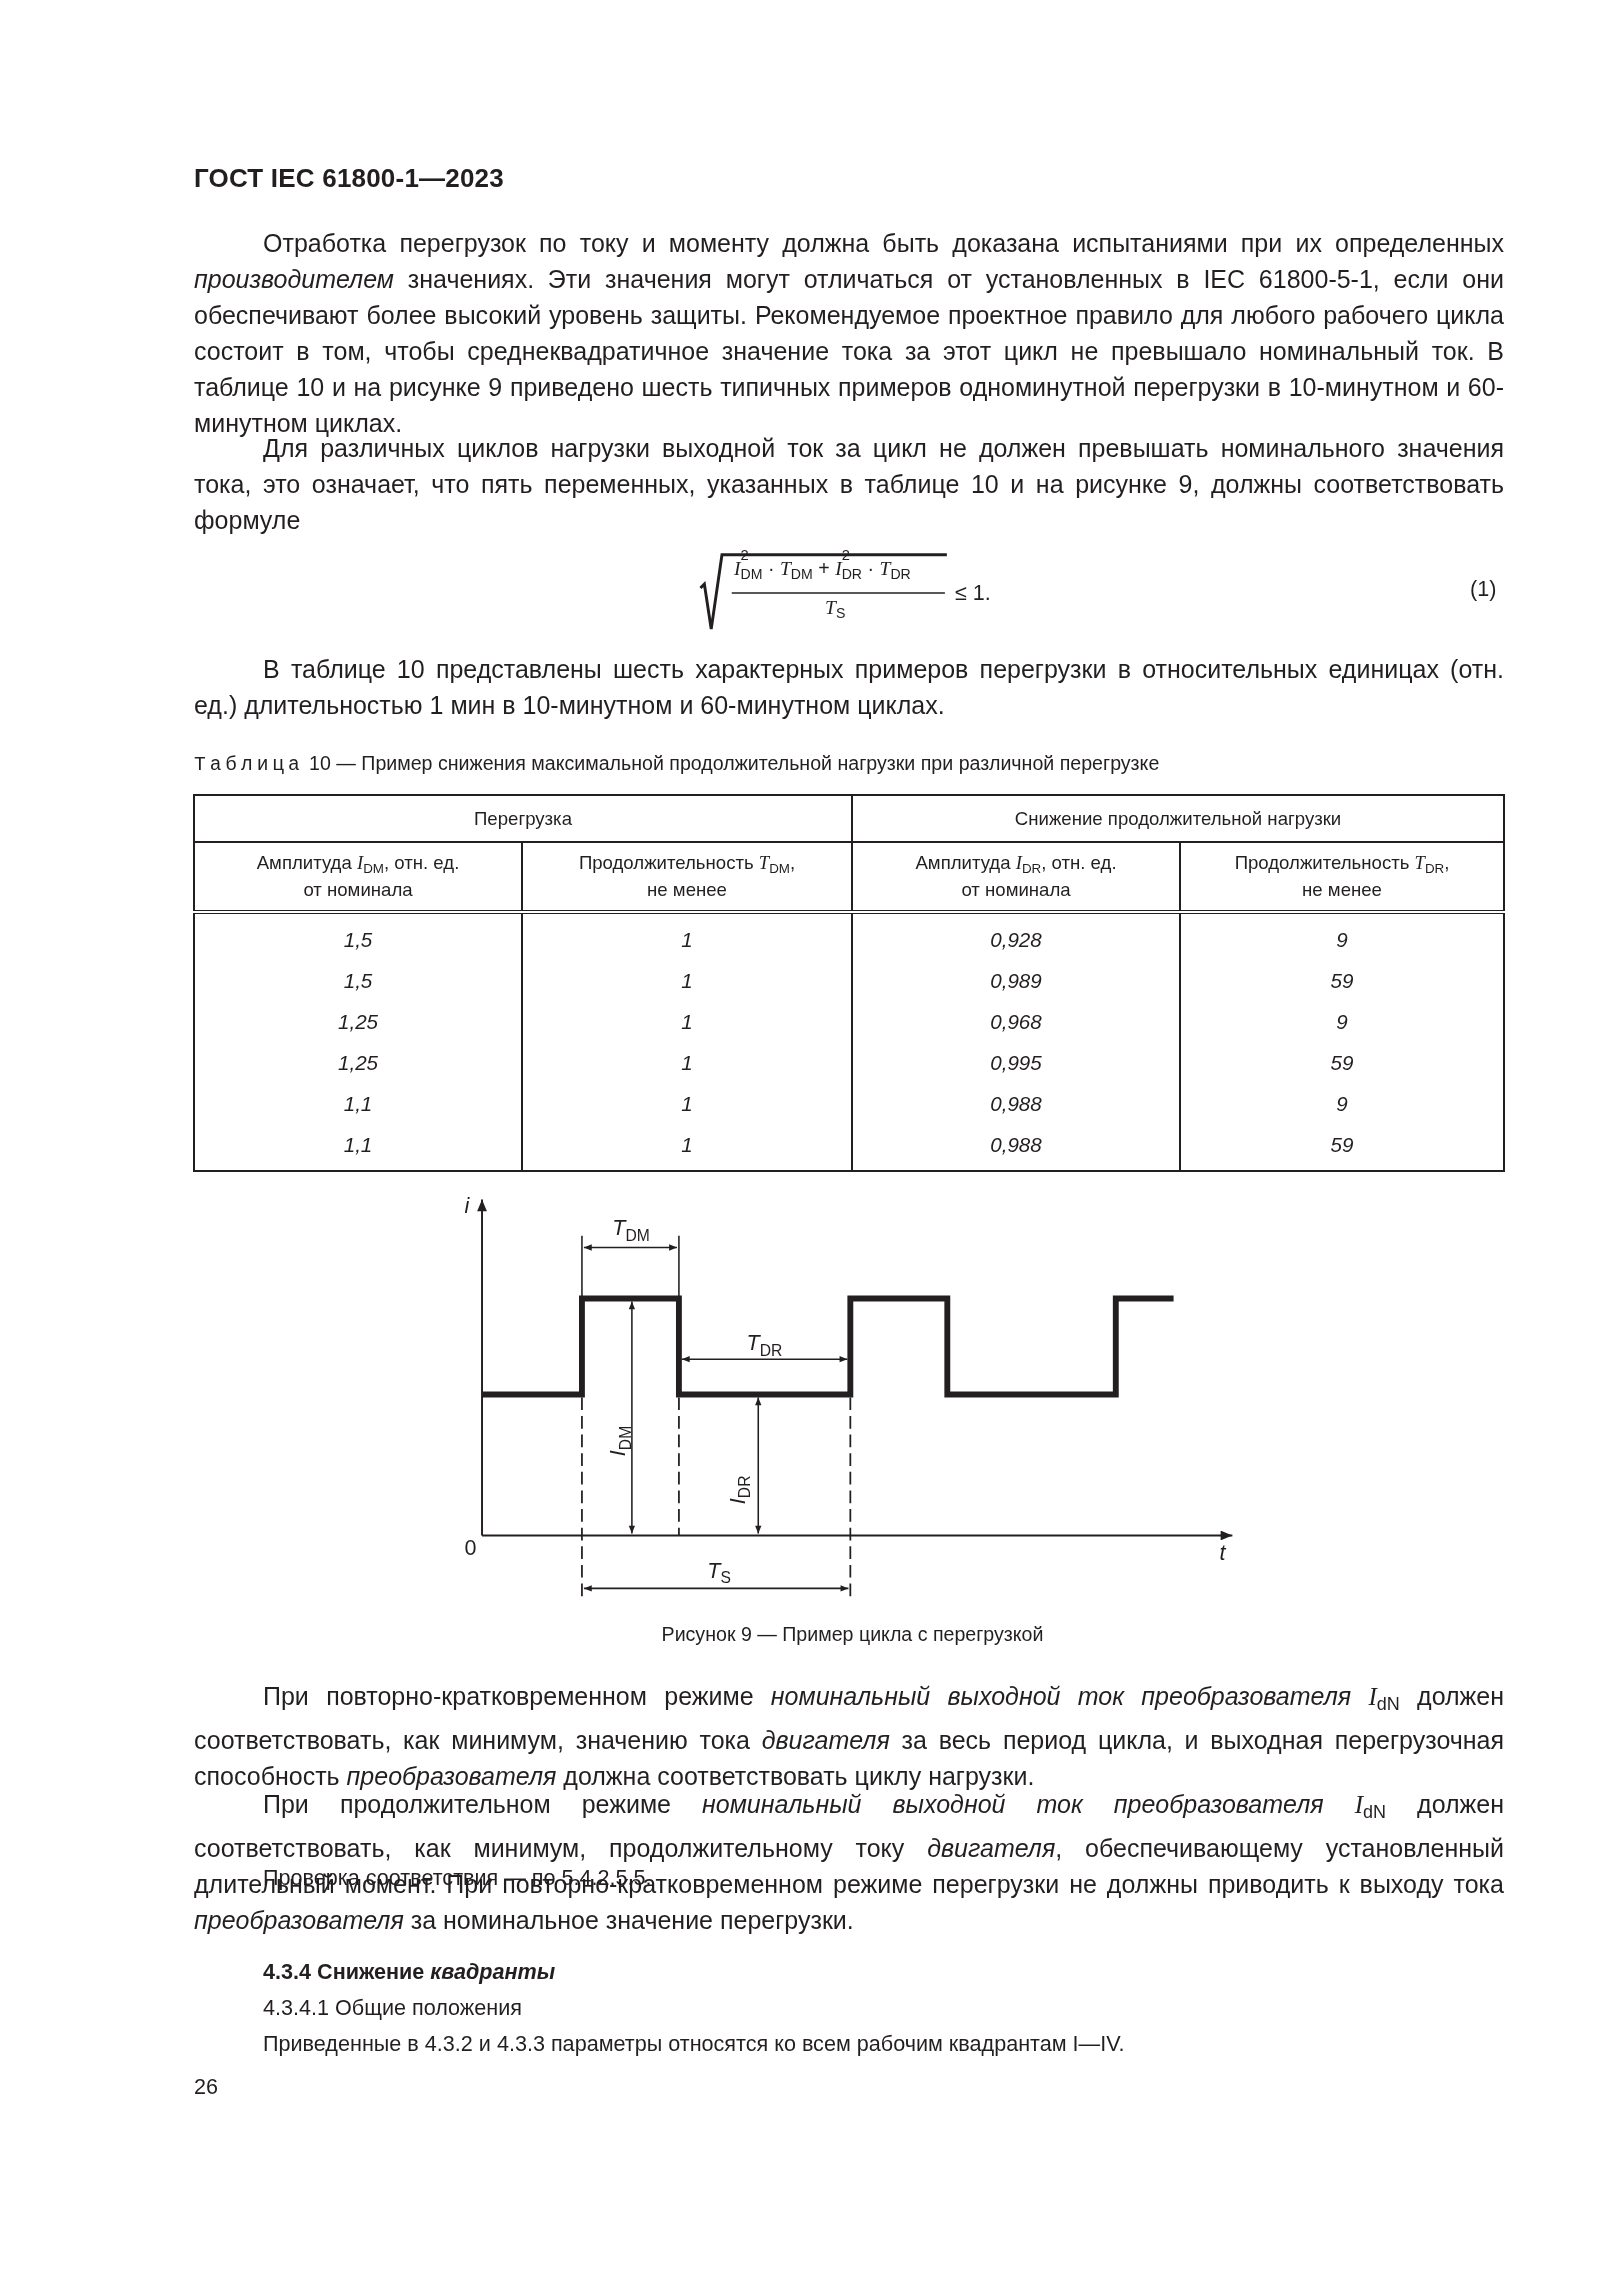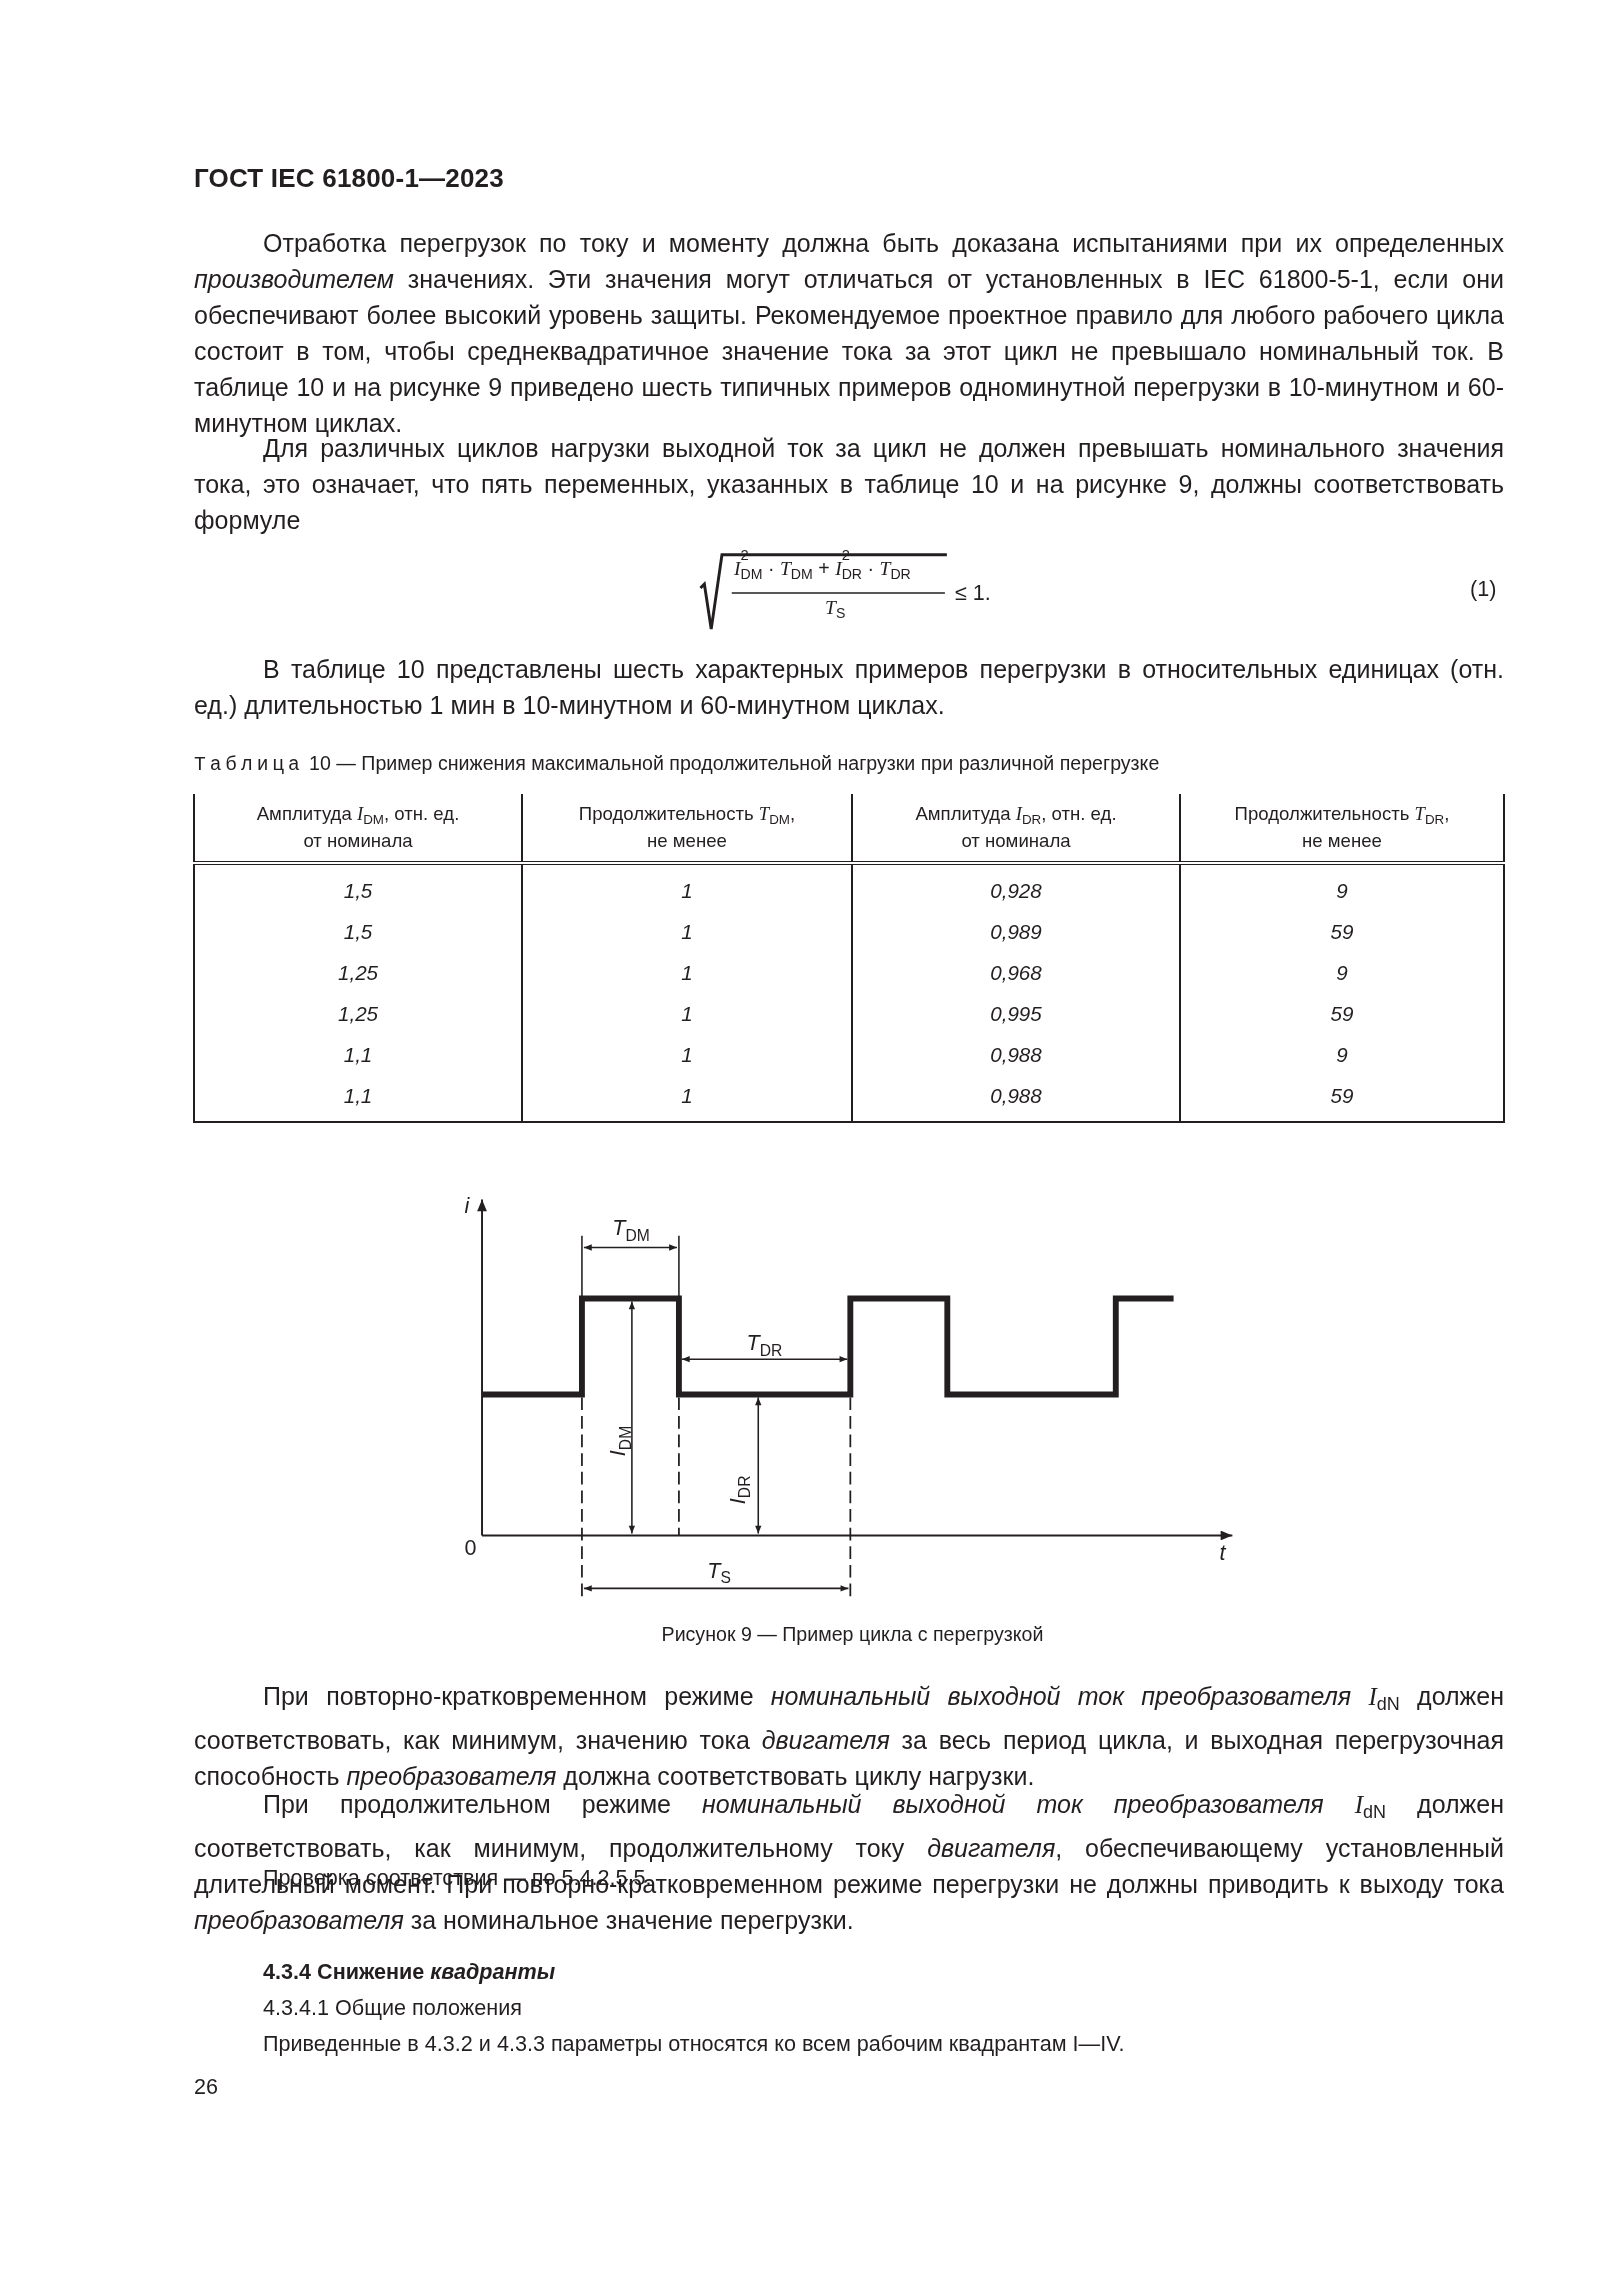--- a/index.html
+++ b/index.html
@@ -68,20 +68,24 @@
 <div class="abs tcap"><span class="spaced">Таблица</span><span> 10 — Пример снижения максимальной продолжительной нагрузки при различной перегрузке</span></div>
 
 <table class="t10">
   <colgroup>
       <col style="width:328px">
       <col style="width:330px">
       <col style="width:328px">
       <col style="width:324px">
     </colgroup>
   <tbody>
+      <tr class="h1">
+    <td colspan="2">Перегрузка</td>
+    <td colspan="2">Снижение продолжительной нагрузки</td>
+  </tr>
   <tr class="h2">
     <td><span>Амплитуда </span><span class="mi">I</span><span class="sub">DM</span><span>, отн. ед.</span><br><span>от номинала</span></td>
     <td><span>Продолжительность </span><span class="mi">T</span><span class="sub">DM</span><span>,</span><br><span>не менее</span></td>
     <td><span>Амплитуда </span><span class="mi">I</span><span class="sub">DR</span><span>, отн. ед.</span><br><span>от номинала</span></td>
     <td><span>Продолжительность </span><span class="mi">T</span><span class="sub">DR</span><span>,</span><br><span>не менее</span></td>
   </tr>
   <tr class="d first">
     <td>1,5</td>
     <td>1</td>
     <td>0,928</td>

